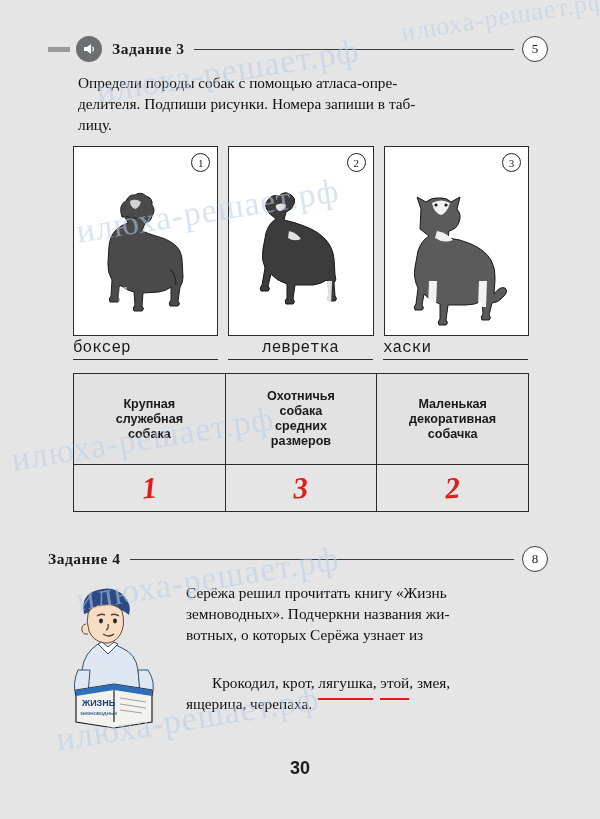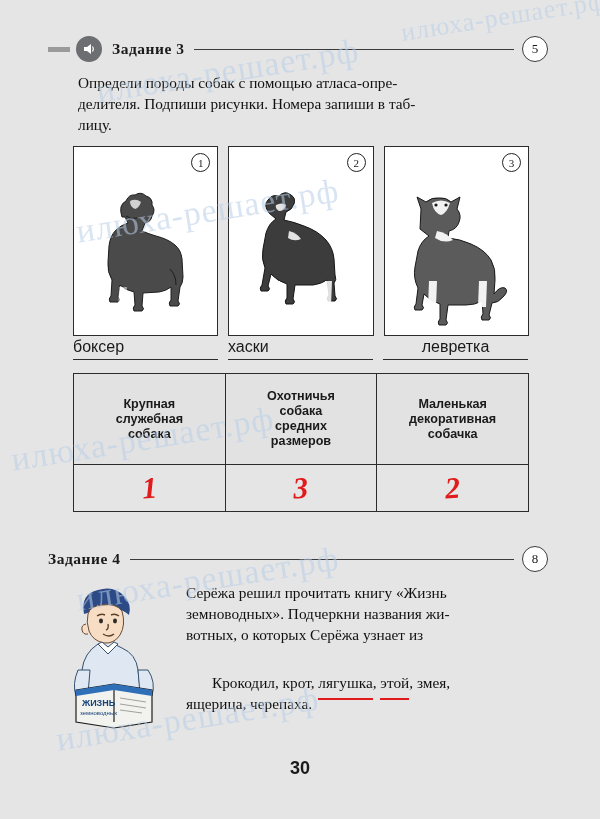--- a/index.html
+++ b/index.html
@@ -147,21 +147,21 @@
     width: 145px;
     font-size: 16px;
     padding-top: 2px;
     border-bottom: 1px solid #2b2b2b;
     height: 24px;
     box-sizing: border-box;
     text-align: left;
   }
   .dog-label.center { text-align: center; }
   .dog-label .hand {
-    font-family: Liberation Sans, sans-serif;
+    font-family: Liberation Mono, monospace;
   }
 
   
   .ans-table {
     position: absolute;
     left: 73px; top: 373px;
     width: 456px;
     border-collapse: collapse;
     table-layout: fixed;
   }
@@ -300,25 +300,25 @@
           <circle cx="61" cy="36" r="1.6"></circle>
         </g>
       </svg>
     </div>
   </div>
 
   <div class="label-row">
     <div class="dog-label">
       <span class="hand">боксер</span>
     </div>
+    <div class="dog-label center">
+      <span class="hand">левретка</span>
+    </div>
     <div class="dog-label">
       <span class="hand">хаски</span>
-    </div>
-    <div class="dog-label center">
-      <span class="hand">левретка</span>
     </div>
   </div>
 
   <table class="ans-table">
     <tbody>
         <tr>
       <td class="head-cell">
         <div>Крупная</div>
         <div>служебная</div>
         <div>собака</div>

